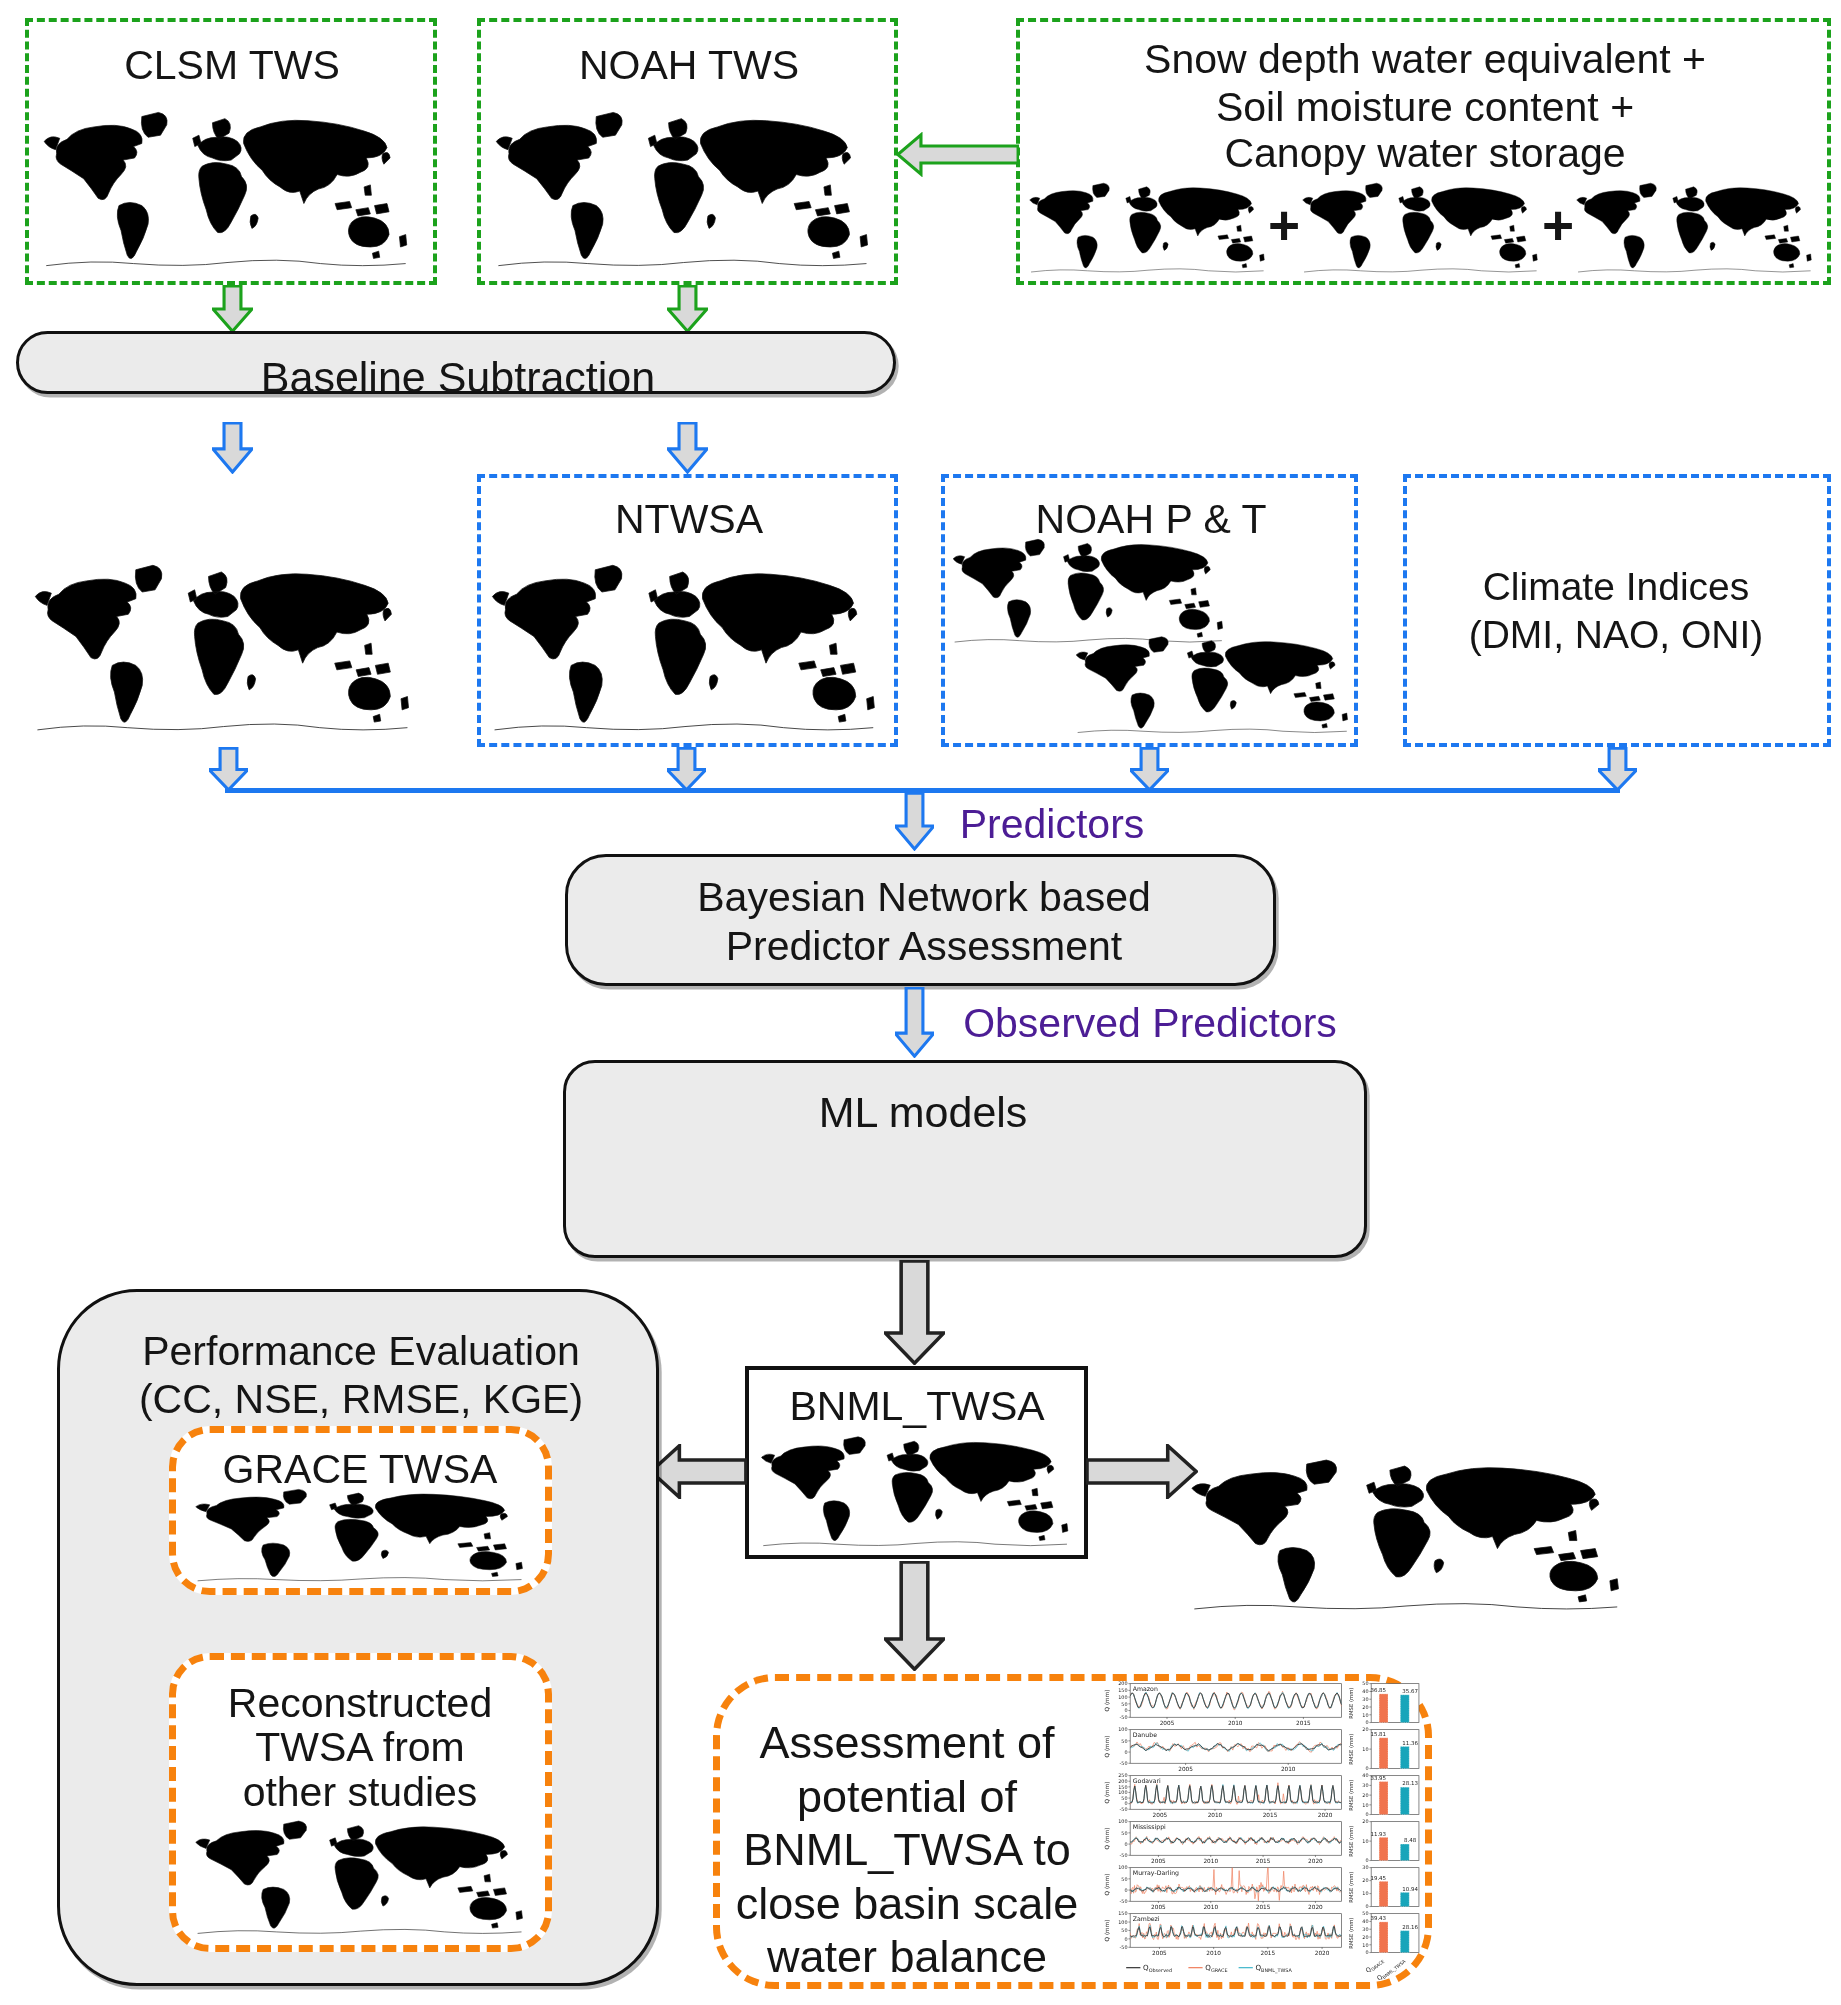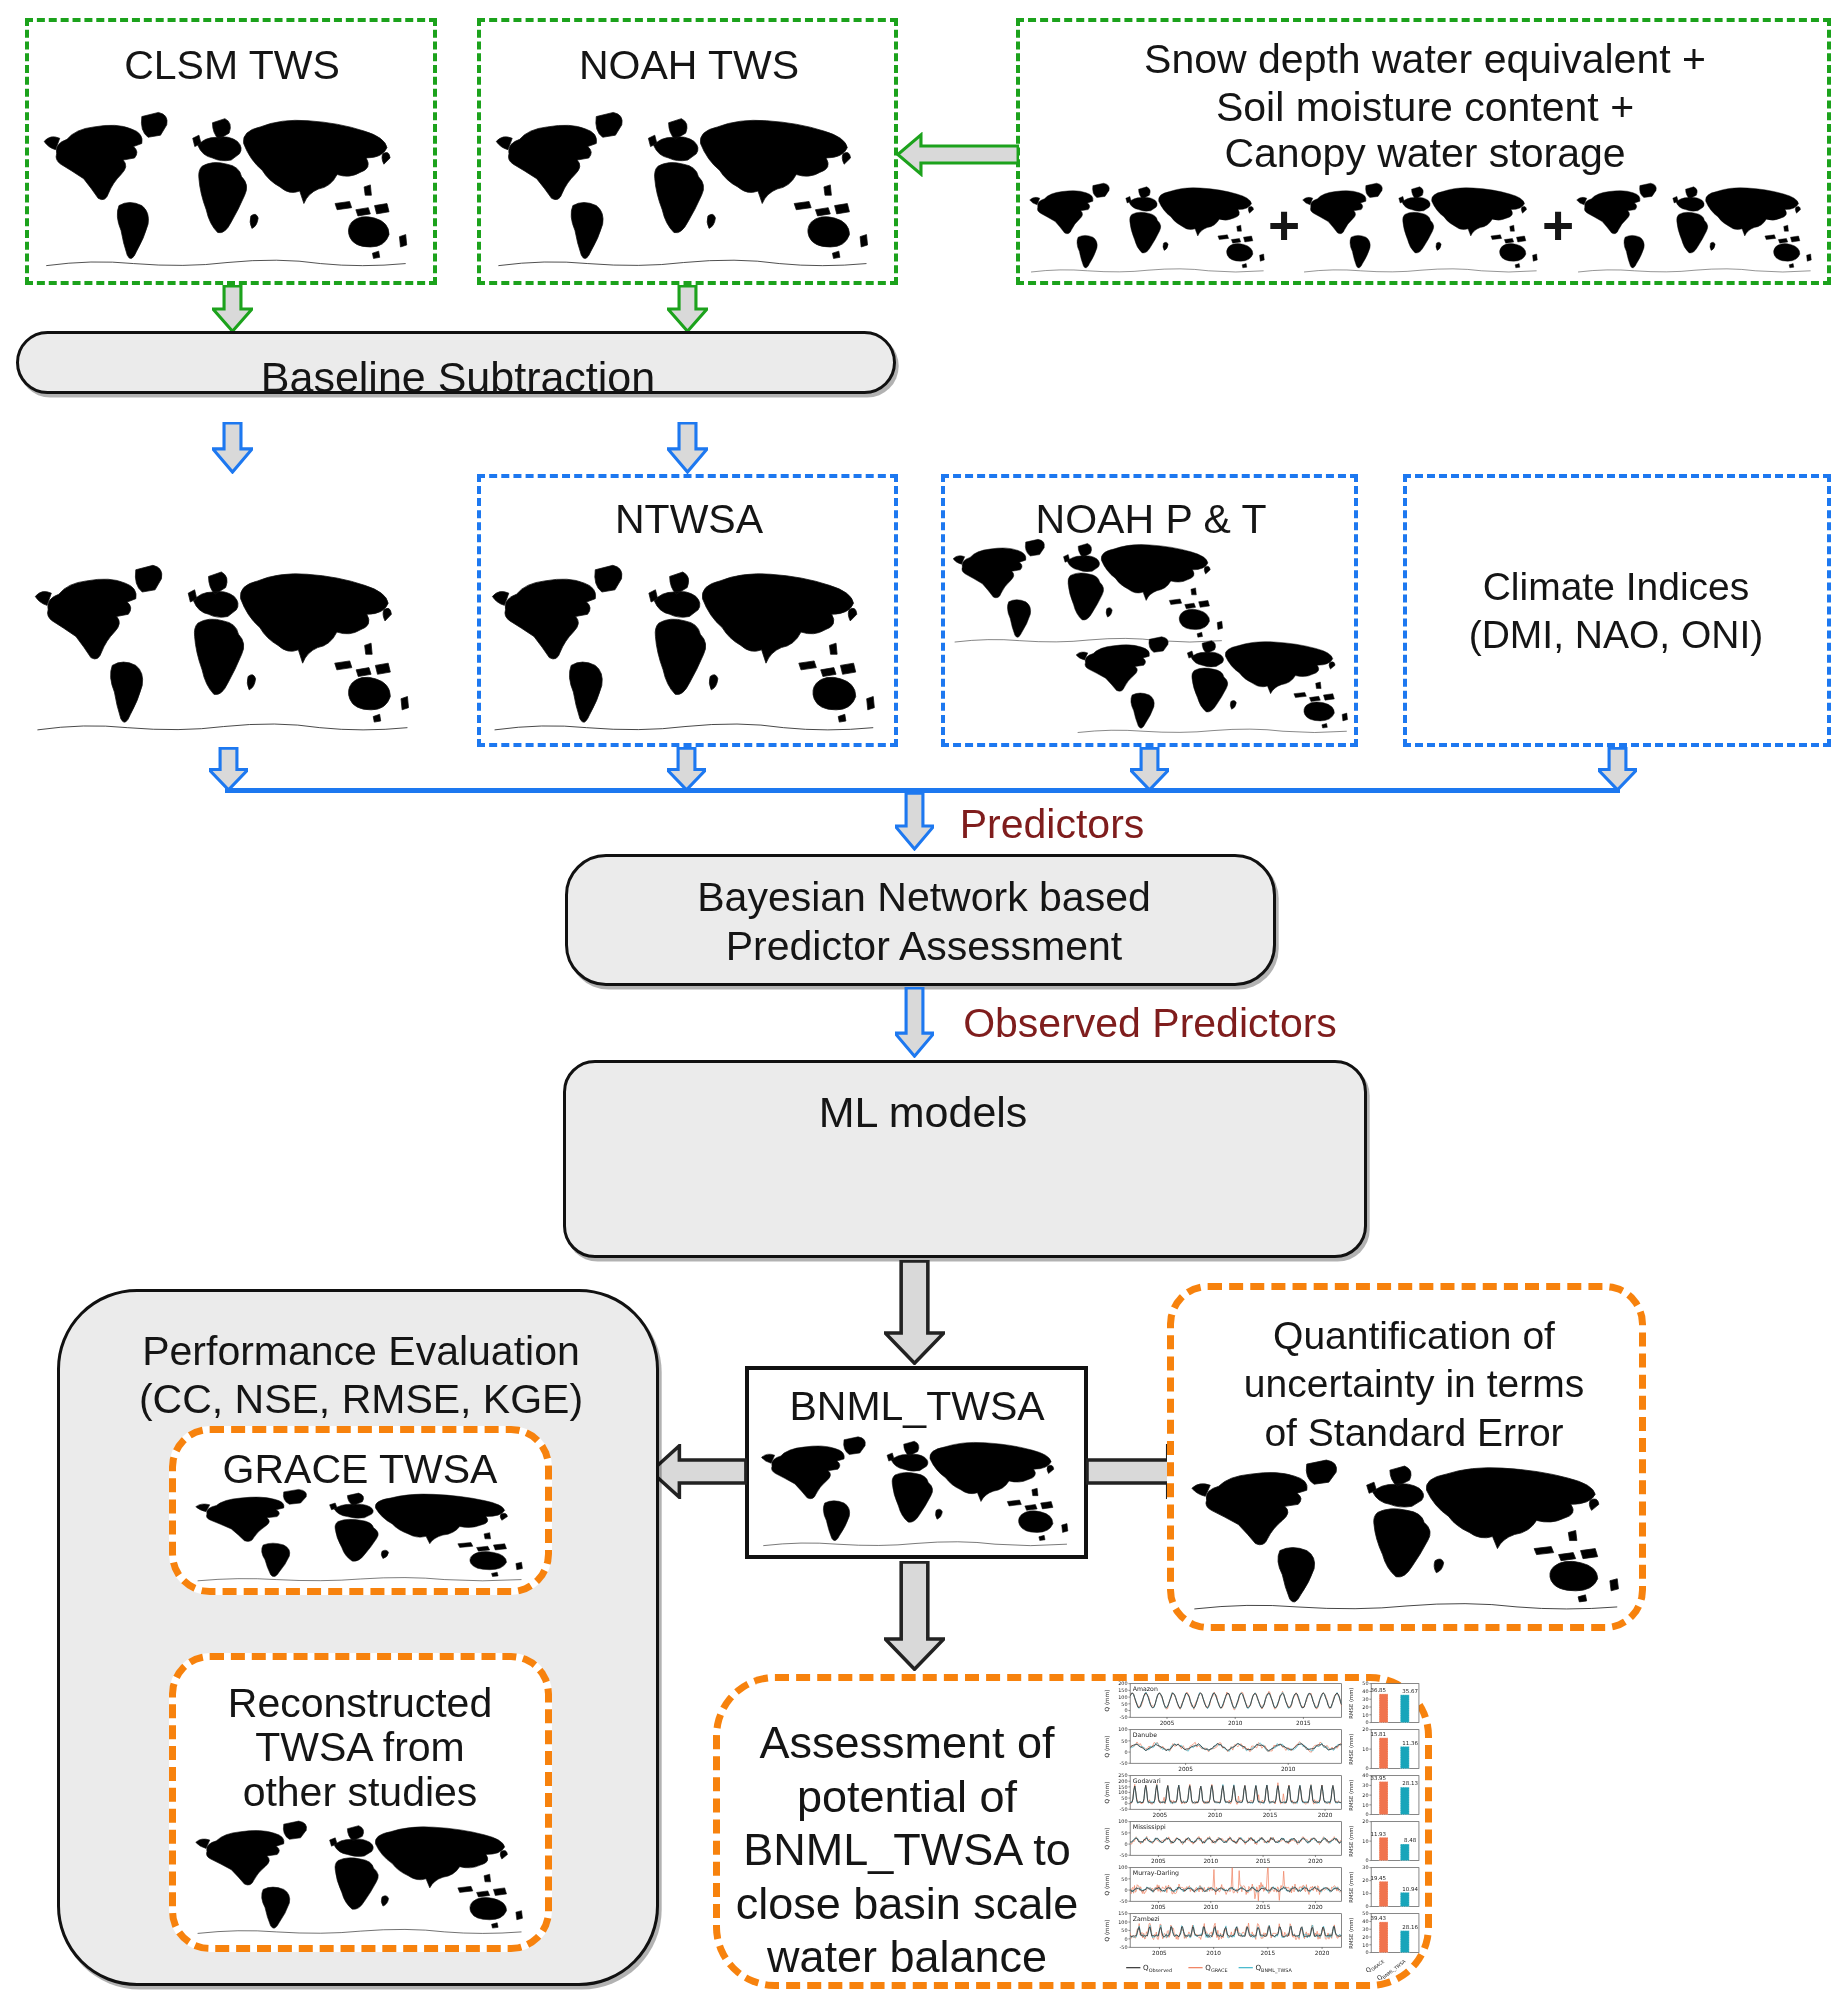--- a/index.html
+++ b/index.html
@@ -9,21 +9,21 @@
   .gbox{border:4.5px dashed #1ca21c;}
   .bbox{border:4.5px dashed #1d78f0;}
   .obox{border:7.1px dashed #f7820d;border-radius:41px;background:#fff;}
   .grey{background:#ebebeb;border:3.6px solid #111;border-radius:41px;box-shadow:2.7px 3.6px 0 rgba(0,0,0,.30);}
   .plain{border:4.5px solid #111;background:#fff;}
   .lbl{position:absolute;white-space:nowrap;transform:translate(-50%,-50%);text-align:center;}
   .t46{font-size:41px;}
   .t44{font-size:39px;}
   .t48{font-size:43px;}
   .t50{font-size:45px;}
-  .blue-lbl{color:#7f1d1d;}
+  .blue-lbl{color:#4c1d95;}
   .plus{position:absolute;font-size:55px;font-weight:bold;transform:translate(-50%,-50%);}
   .arrow{position:absolute;}
   .map{position:absolute;}
   .map svg,svg.map{display:block;}
   .chip{width:151px;height:70px;border:1.8px solid #111;display:flex;align-items:center;justify-content:center;font-size:39px;color:#111;}
   #ml-chips{position:absolute;left:588px;top:1158px;width:668px;display:flex;gap:19.6px;}
   #collector-line{position:absolute;background:#1d78f0;}
   #basin-charts{position:absolute;left:1101px;top:1681px;width:323px;}
   .chart-row{display:flex;height:46px;}
   .chart-foot{display:flex;height:32px;}
@@ -199,25 +199,20 @@
 
   <div class="box obox" style="left:169px;top:1653px;width:383px;height:299px">
     <span class="lbl t46" style="left:184px;top:43px">Reconstructed</span>
     <span class="lbl t46" style="left:184px;top:87px">TWSA from</span>
     <span class="lbl t46" style="left:184px;top:132px">other studies</span>
   </div>
   <svg class="map wm mv-bnml" viewBox="0 0 360 170" preserveAspectRatio="none" style="left:192px;top:1812px;width:337px;height:129px">
       <use href="#wmap-geo" stroke="#111" stroke-width="0.7"></use>
     </svg>
 
-  <div class="box obox" style="left:1167px;top:1283px;width:479px;height:348px">
-    <span class="lbl t44" style="left:240px;top:46px">Quantification of</span>
-    <span class="lbl t44" style="left:240px;top:94px">uncertainty in terms</span>
-    <span class="lbl t44" style="left:240px;top:143px">of Standard Error</span>
-  </div>
   <svg class="map wm mv-uncert" viewBox="0 0 360 170" preserveAspectRatio="none" style="left:1187px;top:1448px;width:440px;height:171px">
       <use href="#wmap-geo" stroke="#111" stroke-width="0.7"></use>
     </svg>
 
   <div class="box obox" style="left:713px;top:1674px;width:719px;height:315px;border-radius:62px">
     <span class="lbl t50" style="left:187px;top:62px">Assessment of</span>
     <span class="lbl t50" style="left:187px;top:116px">potential of</span>
     <span class="lbl t50" style="left:187px;top:169px">BNML_TWSA to</span>
     <span class="lbl t50" style="left:187px;top:223px">close basin scale</span>
     <span class="lbl t50" style="left:187px;top:276px">water balance</span>

